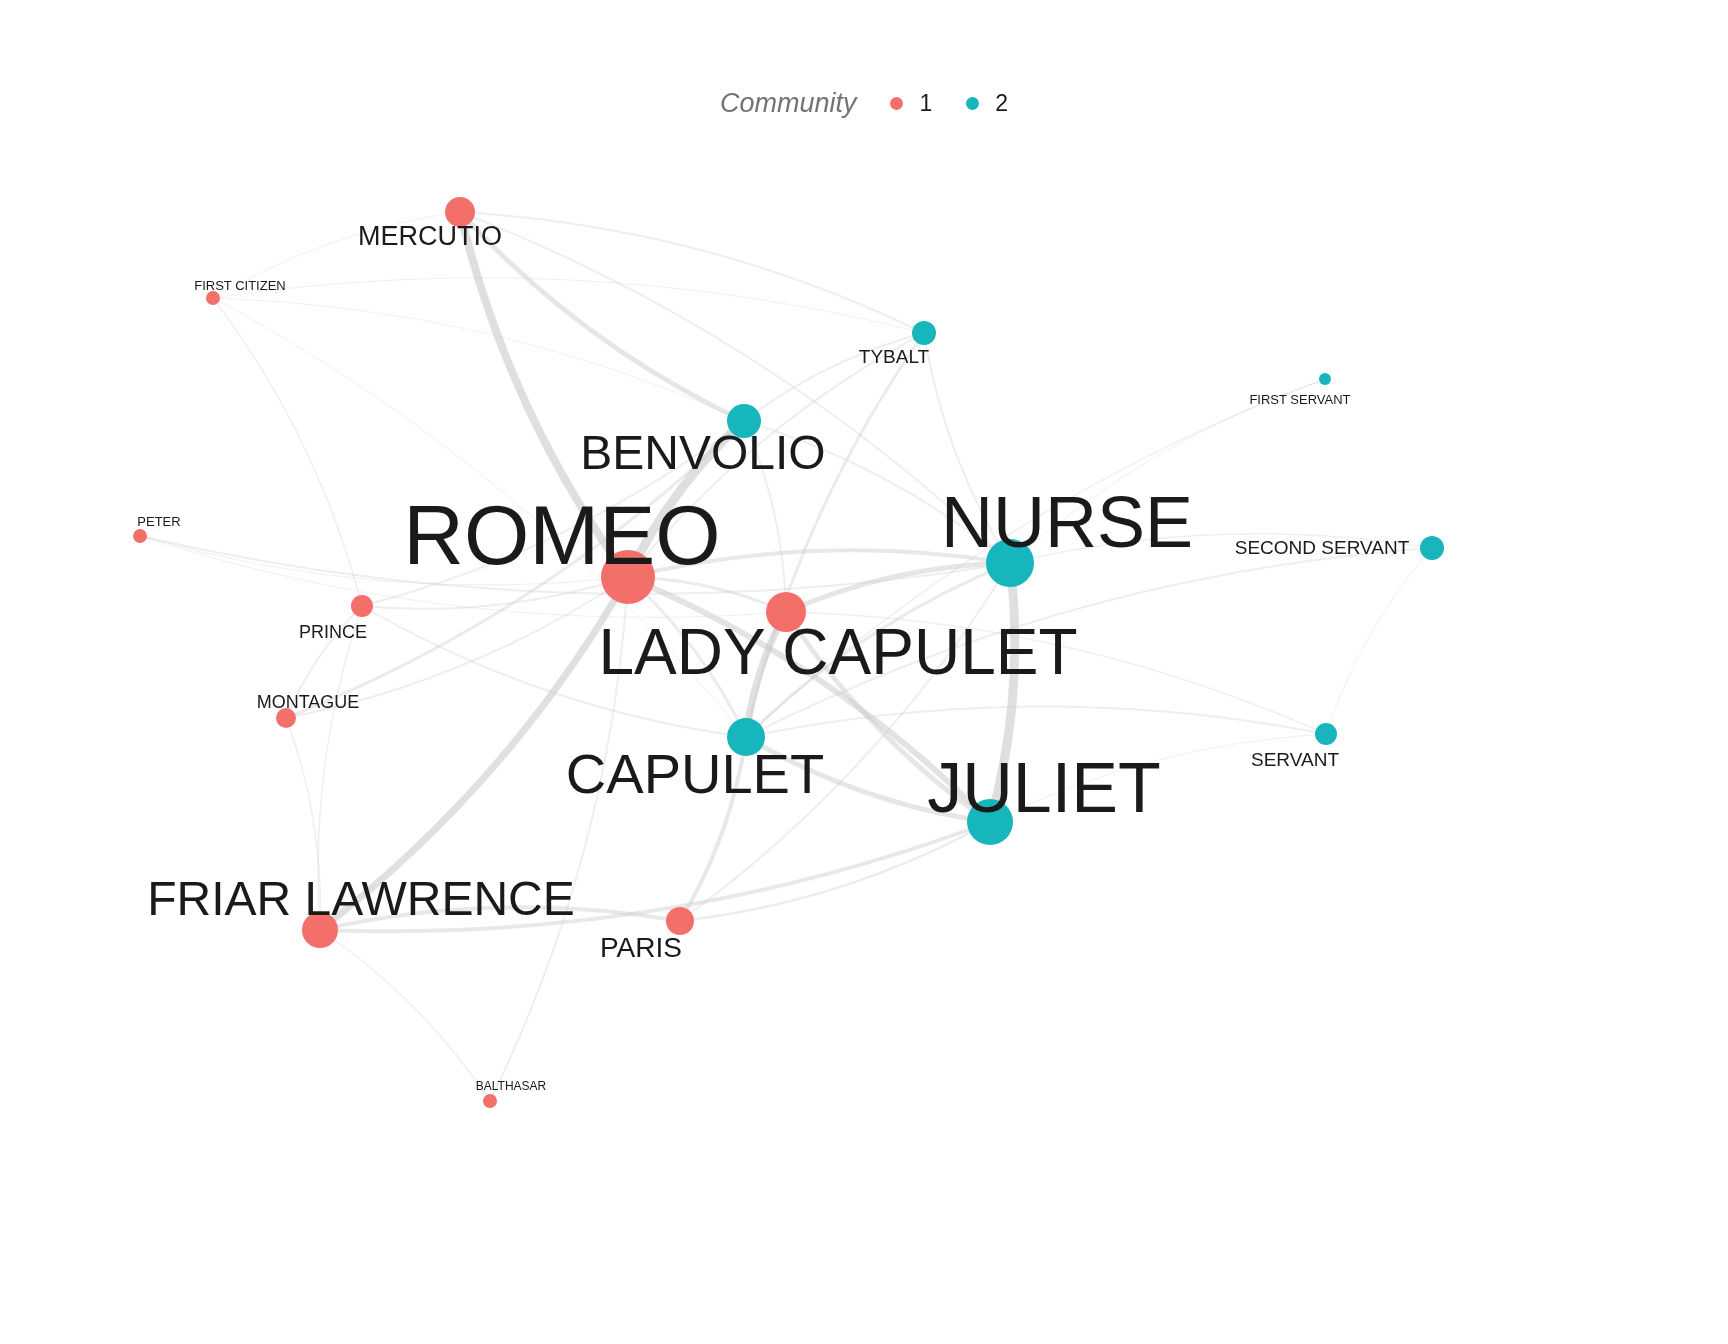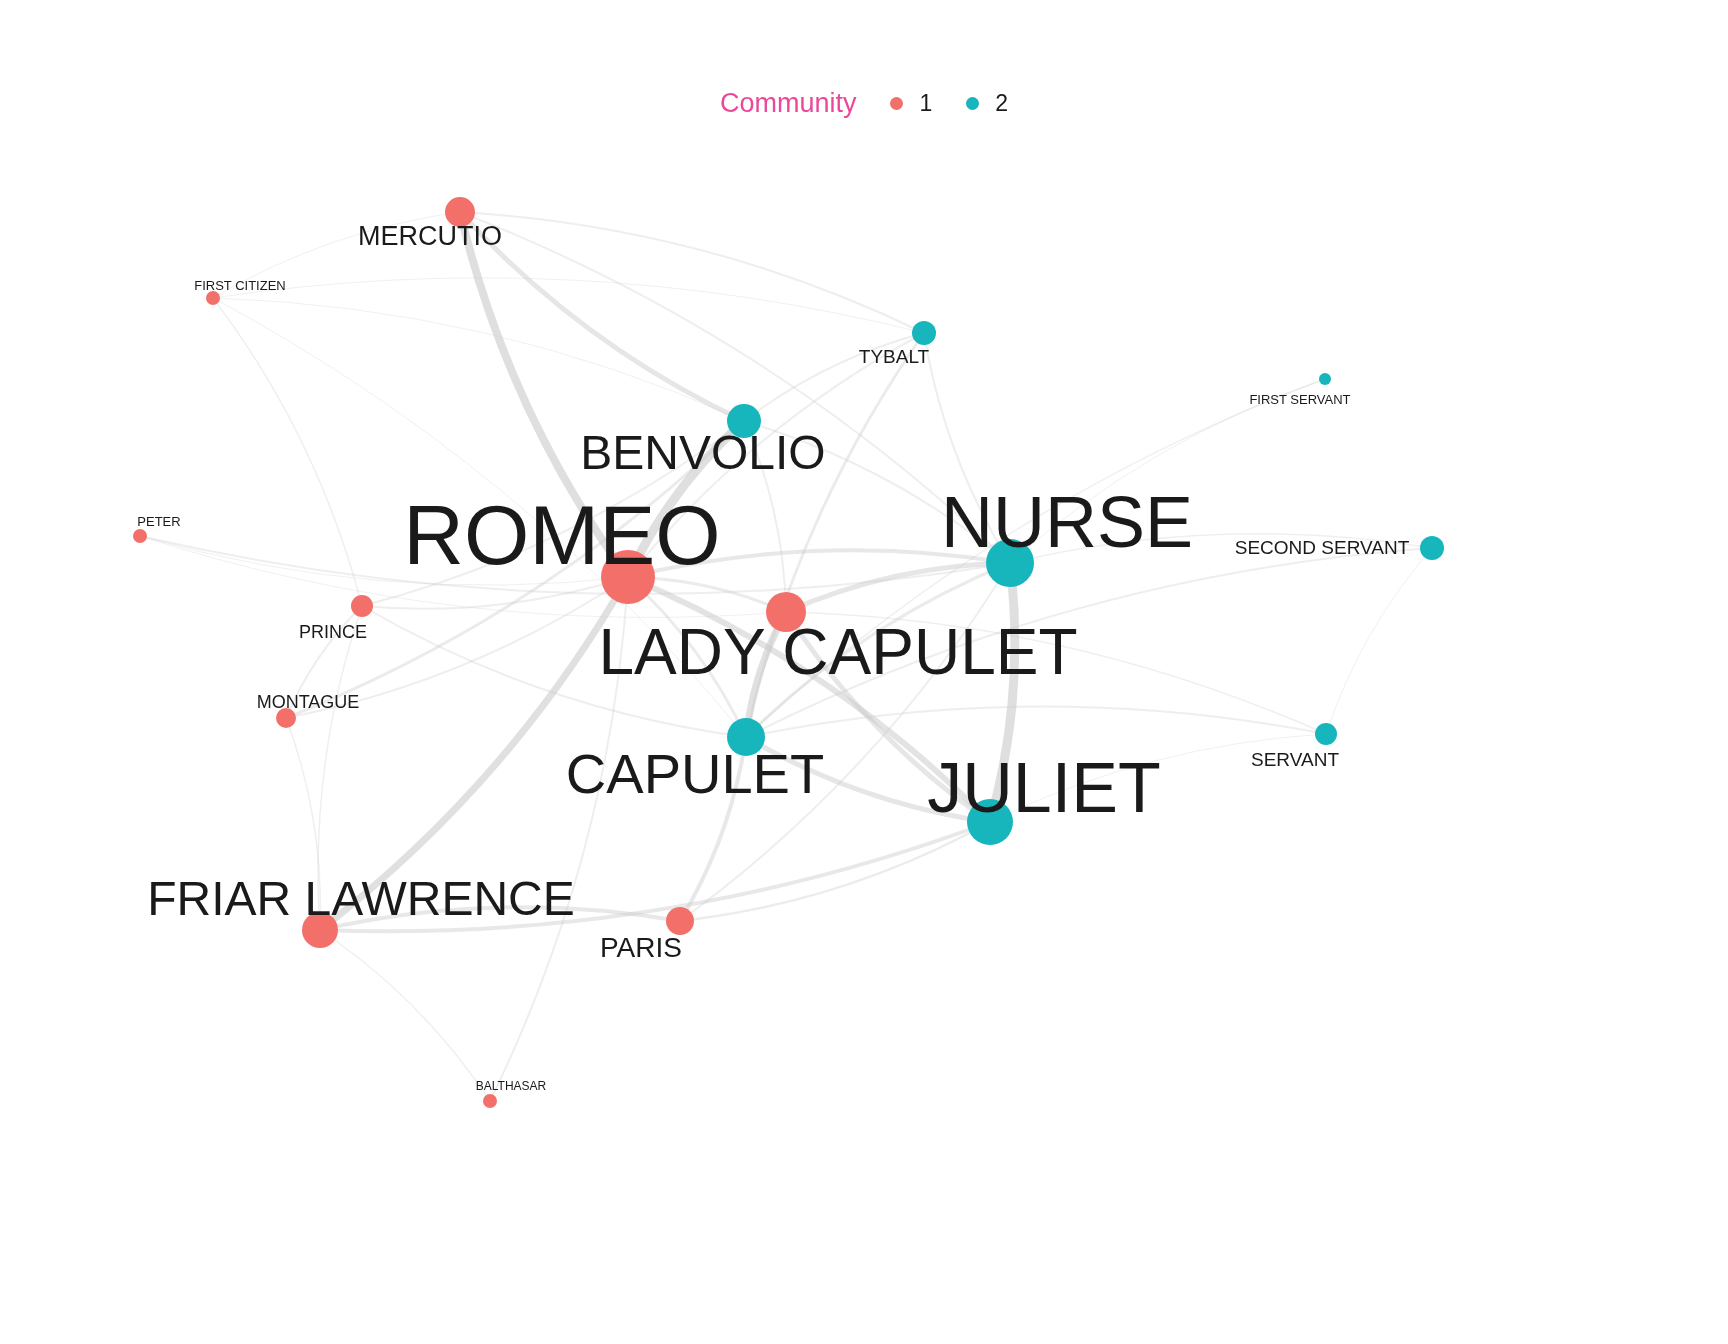--- a/index.html
+++ b/index.html
@@ -33,21 +33,22 @@
     left: 0;
     right: 0;
     display: flex;
     justify-content: center;
     align-items: center;
     gap: 34px;
     z-index: 2;
   }
   .legend-title {
     font-size: 27px;
-    color: #ec4899;
+    color: #737373;
+    font-style: italic;
   }
   .legend-item {
     display: flex;
     align-items: center;
     gap: 16px;
   }
   .legend-dot {
     width: 13px;
     height: 13px;
     border-radius: 50%;

